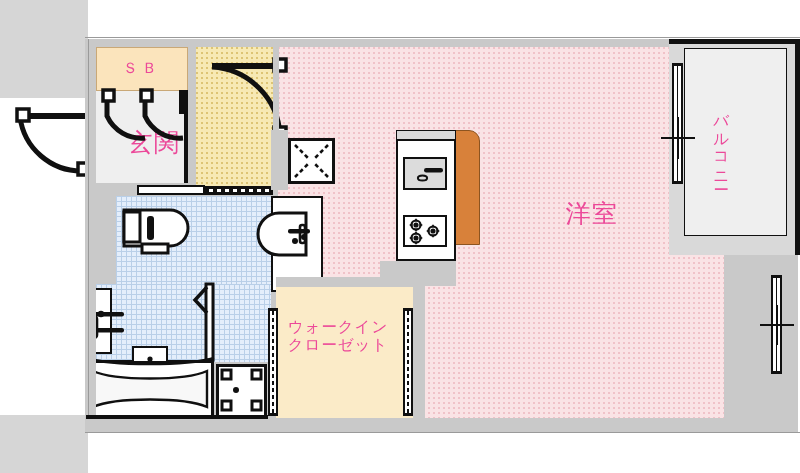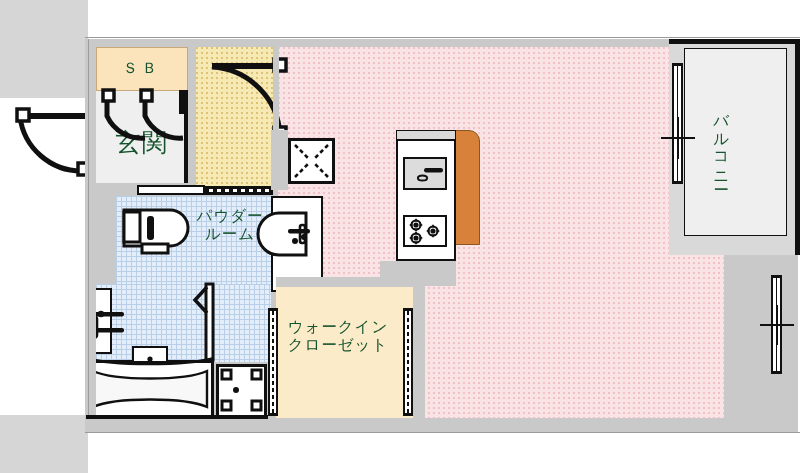--- a/index.html
+++ b/index.html
@@ -39,26 +39,26 @@
 
   
   .blk{background:#101010;}
   .outline{border:3px solid #101010;}
   .outline2{border:2px solid #101010;}
   .thin{border:1px solid #101010;}
   .greyline{background:#9a9a9a;}
 
   
   .lbl{
-    position:absolute;color:#14532d;
+    position:absolute;color:#ec4899;
     font-family:"DejaVu Sans","Liberation Sans",sans-serif;
     text-align:center;line-height:1.18;white-space:pre-line;
     letter-spacing:0.06em;
   }
-  .lbl-lg{font-size:25px;}
+  .lbl-lg{font-size:25px;padding-left:12px;}
   .lbl-md{font-size:15.5px;}
   .lbl-sb{font-size:15px;letter-spacing:0.28em;}
   .vert{writing-mode:vertical-rl;text-orientation:upright;letter-spacing:0.12em;}
 
   svg{display:block;overflow:visible;}
 </style>
 </head>
 <body>
 
 <div id="plan">
@@ -66,20 +66,21 @@
   <div class="abs fill-neighbor" style="left:0;top:0;width:88px;height:98px;"></div>
   <div class="abs fill-neighbor" style="left:0;top:415px;width:88px;height:58px;"></div>
 
   <div class="abs greyline" style="left:85px;top:37px;width:715px;height:1px;"></div>
   <div class="abs greyline" style="left:85px;top:432px;width:715px;height:1px;"></div>
 
   <div class="abs fill-wall" style="left:85px;top:39px;width:713px;height:392px;"></div>
 
   <div class="abs fill-room" style="left:278px;top:47px;width:446px;height:376px;"></div>
 
+  <div class="lbl lbl-lg" style="left:500px;top:199px;width:160px;">洋室</div>
 
   <div class="abs fill-wall-lt" style="left:669px;top:39px;width:131px;height:216px;"></div>
   <div class="abs blk" style="left:669px;top:39px;width:131px;height:5px;"></div>
   <div class="abs blk" style="left:795px;top:39px;width:5px;height:216px;"></div>
   <div class="abs fill-balcony thin" style="left:684px;top:48px;width:103px;height:188px;"></div>
   <div class="lbl lbl-md vert" style="left:712px;top:55px;height:175px;">バルコニー</div>
 
   <div class="abs blk" style="left:672px;top:63px;width:11px;height:121px;"></div>
   <div class="abs fill-white" style="left:674px;top:66px;width:7px;height:115px;"></div>
   <div class="abs blk" style="left:677px;top:66px;width:1px;height:115px;"></div>
@@ -161,22 +162,20 @@
   <svg class="abs" style="left:16px;top:105px;" width="86" height="72" viewBox="0 0 86 72">
     <path d="M4 12 A 62 62 0 0 0 66 66" fill="none" stroke="#101010" stroke-width="5"></path>
     <rect x="8" y="8" width="62" height="6" fill="#101010"></rect>
     <rect x="1" y="4" width="12" height="12" fill="#ffffff" stroke="#101010" stroke-width="3.5"></rect>
     <rect x="62" y="58" width="12" height="12" fill="#ffffff" stroke="#101010" stroke-width="3.5"></rect>
   </svg>
 
   <div class="abs fill-wet" style="left:116px;top:196px;width:155px;height:88px;"></div>
   <div class="abs fill-wet" style="left:214px;top:284px;width:57px;height:78px;"></div>
 
-  <div class="lbl lbl-md" style="left:182px;top:207px;width:96px;">パウダー
-ルーム</div>
 
   <div class="abs blk" style="left:205px;top:186px;width:68px;height:9px;"></div>
   <svg class="abs" style="left:205px;top:186px;" width="68" height="9" viewBox="0 0 68 9">
     <g fill="#ffffff">
         <rect x="4" y="3" width="4" height="3"></rect>
         <rect x="12" y="3" width="4" height="3"></rect>
     <rect x="20" y="3" width="4" height="3"></rect>
         <rect x="28" y="3" width="4" height="3"></rect>
     <rect x="36" y="3" width="4" height="3"></rect>
         <rect x="44" y="3" width="4" height="3"></rect>

